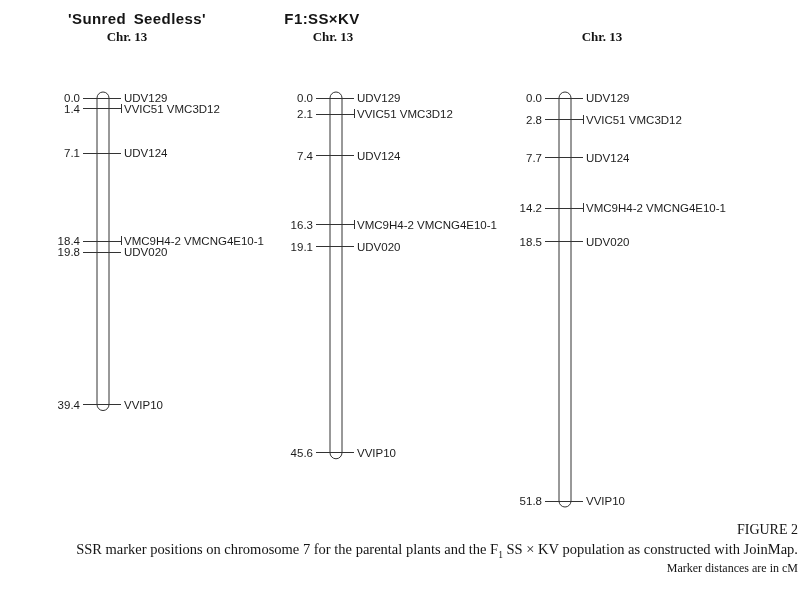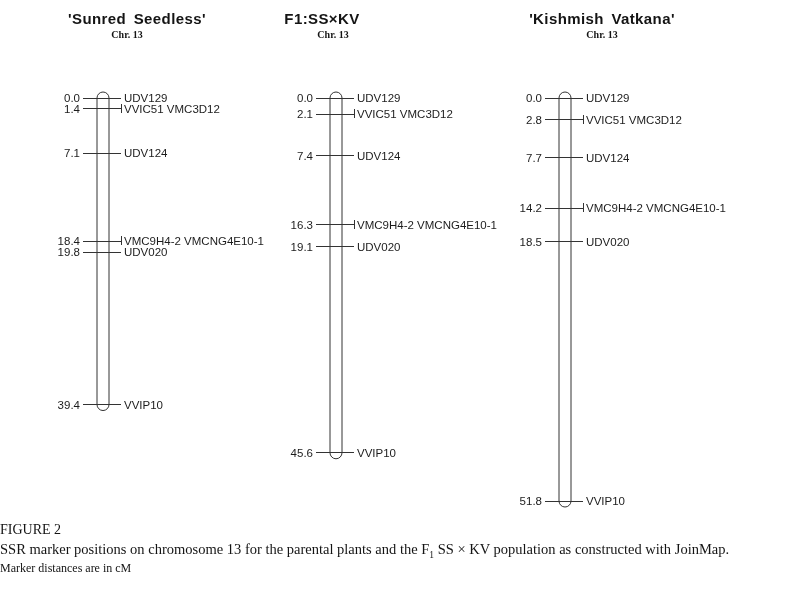--- a/index.html
+++ b/index.html
@@ -22,50 +22,49 @@
     word-spacing: 3px;
     color: #141414;
     white-space: nowrap;
   }
   .map-subtitle {
     position: absolute;
     top: 29px;
     transform: translateX(-50%);
     font-family: "Liberation Serif", serif;
     font-weight: bold;
-    font-size: 10px;
+    font-size: 13px;
     color: #141414;
     white-space: nowrap;
   }
   #map-svg { position: absolute; left: 0; top: 0; }
   .caption {
     position: absolute;
     left: 0;
     width: 798px;
-    text-align: left;
+    text-align: right;
     font-family: "Liberation Serif", serif;
     color: #141414;
   }
   #caption-title { top: 522px; font-size: 14px; }
   #caption-line2 { top: 541px; font-size: 14.5px; }
   #caption-line3 { top: 561px; font-size: 12px; }
   #caption-line2 sub { font-size: 9.5px; }
 </style>
 </head>
 <body>
 
 <div id="canvas">
 
   <div class="map-title" style="left:137px">'Sunred Seedless'</div>
   <div class="map-subtitle" style="left:127px">Chr. 13</div>
 
   <div class="map-title" style="left:322px">F1:SS×KV</div>
   <div class="map-subtitle" style="left:333px">Chr. 13</div>
 
-  <div class="map-title" style="left:602px">'Kishmish Vatkana'</div>
   <div class="map-subtitle" style="left:602px">Chr. 13</div>
 
   <svg id="map-svg" width="798" height="591" viewBox="0 0 798 591">
       <g>
         <path d="M 97 404.532 L 97 98 A 6 6 0 0 1 109 98 L 109 404.532 A 6 6 0 0 1 97 404.532 Z" fill="none" stroke="#333333" stroke-width="1"></path>
         <line x1="83" y1="98" x2="121" y2="98" stroke="#333333" stroke-width="1" shape-rendering="crispEdges"></line>
         <text x="80" y="102" text-anchor="end" font-family="&quot;Liberation Sans&quot;, sans-serif" font-size="11.5" fill="#1c1c1c">0.0</text>
         <text x="124" y="102" text-anchor="start" font-family="&quot;Liberation Sans&quot;, sans-serif" font-size="11.5" fill="#1c1c1c">UDV129</text>
         <line x1="83" y1="108.892" x2="121" y2="108.892" stroke="#333333" stroke-width="1" shape-rendering="crispEdges"></line>
         <line x1="121" y1="103.892" x2="121" y2="112.892" stroke="#333333" stroke-width="1" shape-rendering="crispEdges"></line>
@@ -128,16 +127,16 @@
         <text x="542" y="245.93" text-anchor="end" font-family="&quot;Liberation Sans&quot;, sans-serif" font-size="11.5" fill="#1c1c1c">18.5</text>
         <text x="586" y="245.93" text-anchor="start" font-family="&quot;Liberation Sans&quot;, sans-serif" font-size="11.5" fill="#1c1c1c">UDV020</text>
         <line x1="545" y1="501.004" x2="583" y2="501.004" stroke="#333333" stroke-width="1" shape-rendering="crispEdges"></line>
         <text x="542" y="505.004" text-anchor="end" font-family="&quot;Liberation Sans&quot;, sans-serif" font-size="11.5" fill="#1c1c1c">51.8</text>
         <text x="586" y="505.004" text-anchor="start" font-family="&quot;Liberation Sans&quot;, sans-serif" font-size="11.5" fill="#1c1c1c">VVIP10</text>
       </g>
     </svg>
 
   <div class="caption" id="caption-title">FIGURE 2</div>
 
-  <div class="caption" id="caption-line2"><span>SSR marker positions on chromosome 13 for the parental plants and the F</span><sub>1</sub><span> SS × KV population as constructed with JoinMap.</span></div>
+  <div class="caption" id="caption-line2"><span>SSR marker positions on chromosome 7 for the parental plants and the F</span><sub>1</sub><span> SS × KV population as constructed with JoinMap.</span></div>
 
   <div class="caption" id="caption-line3">Marker distances are in cM</div>
 </div>
 
 </body></html>

